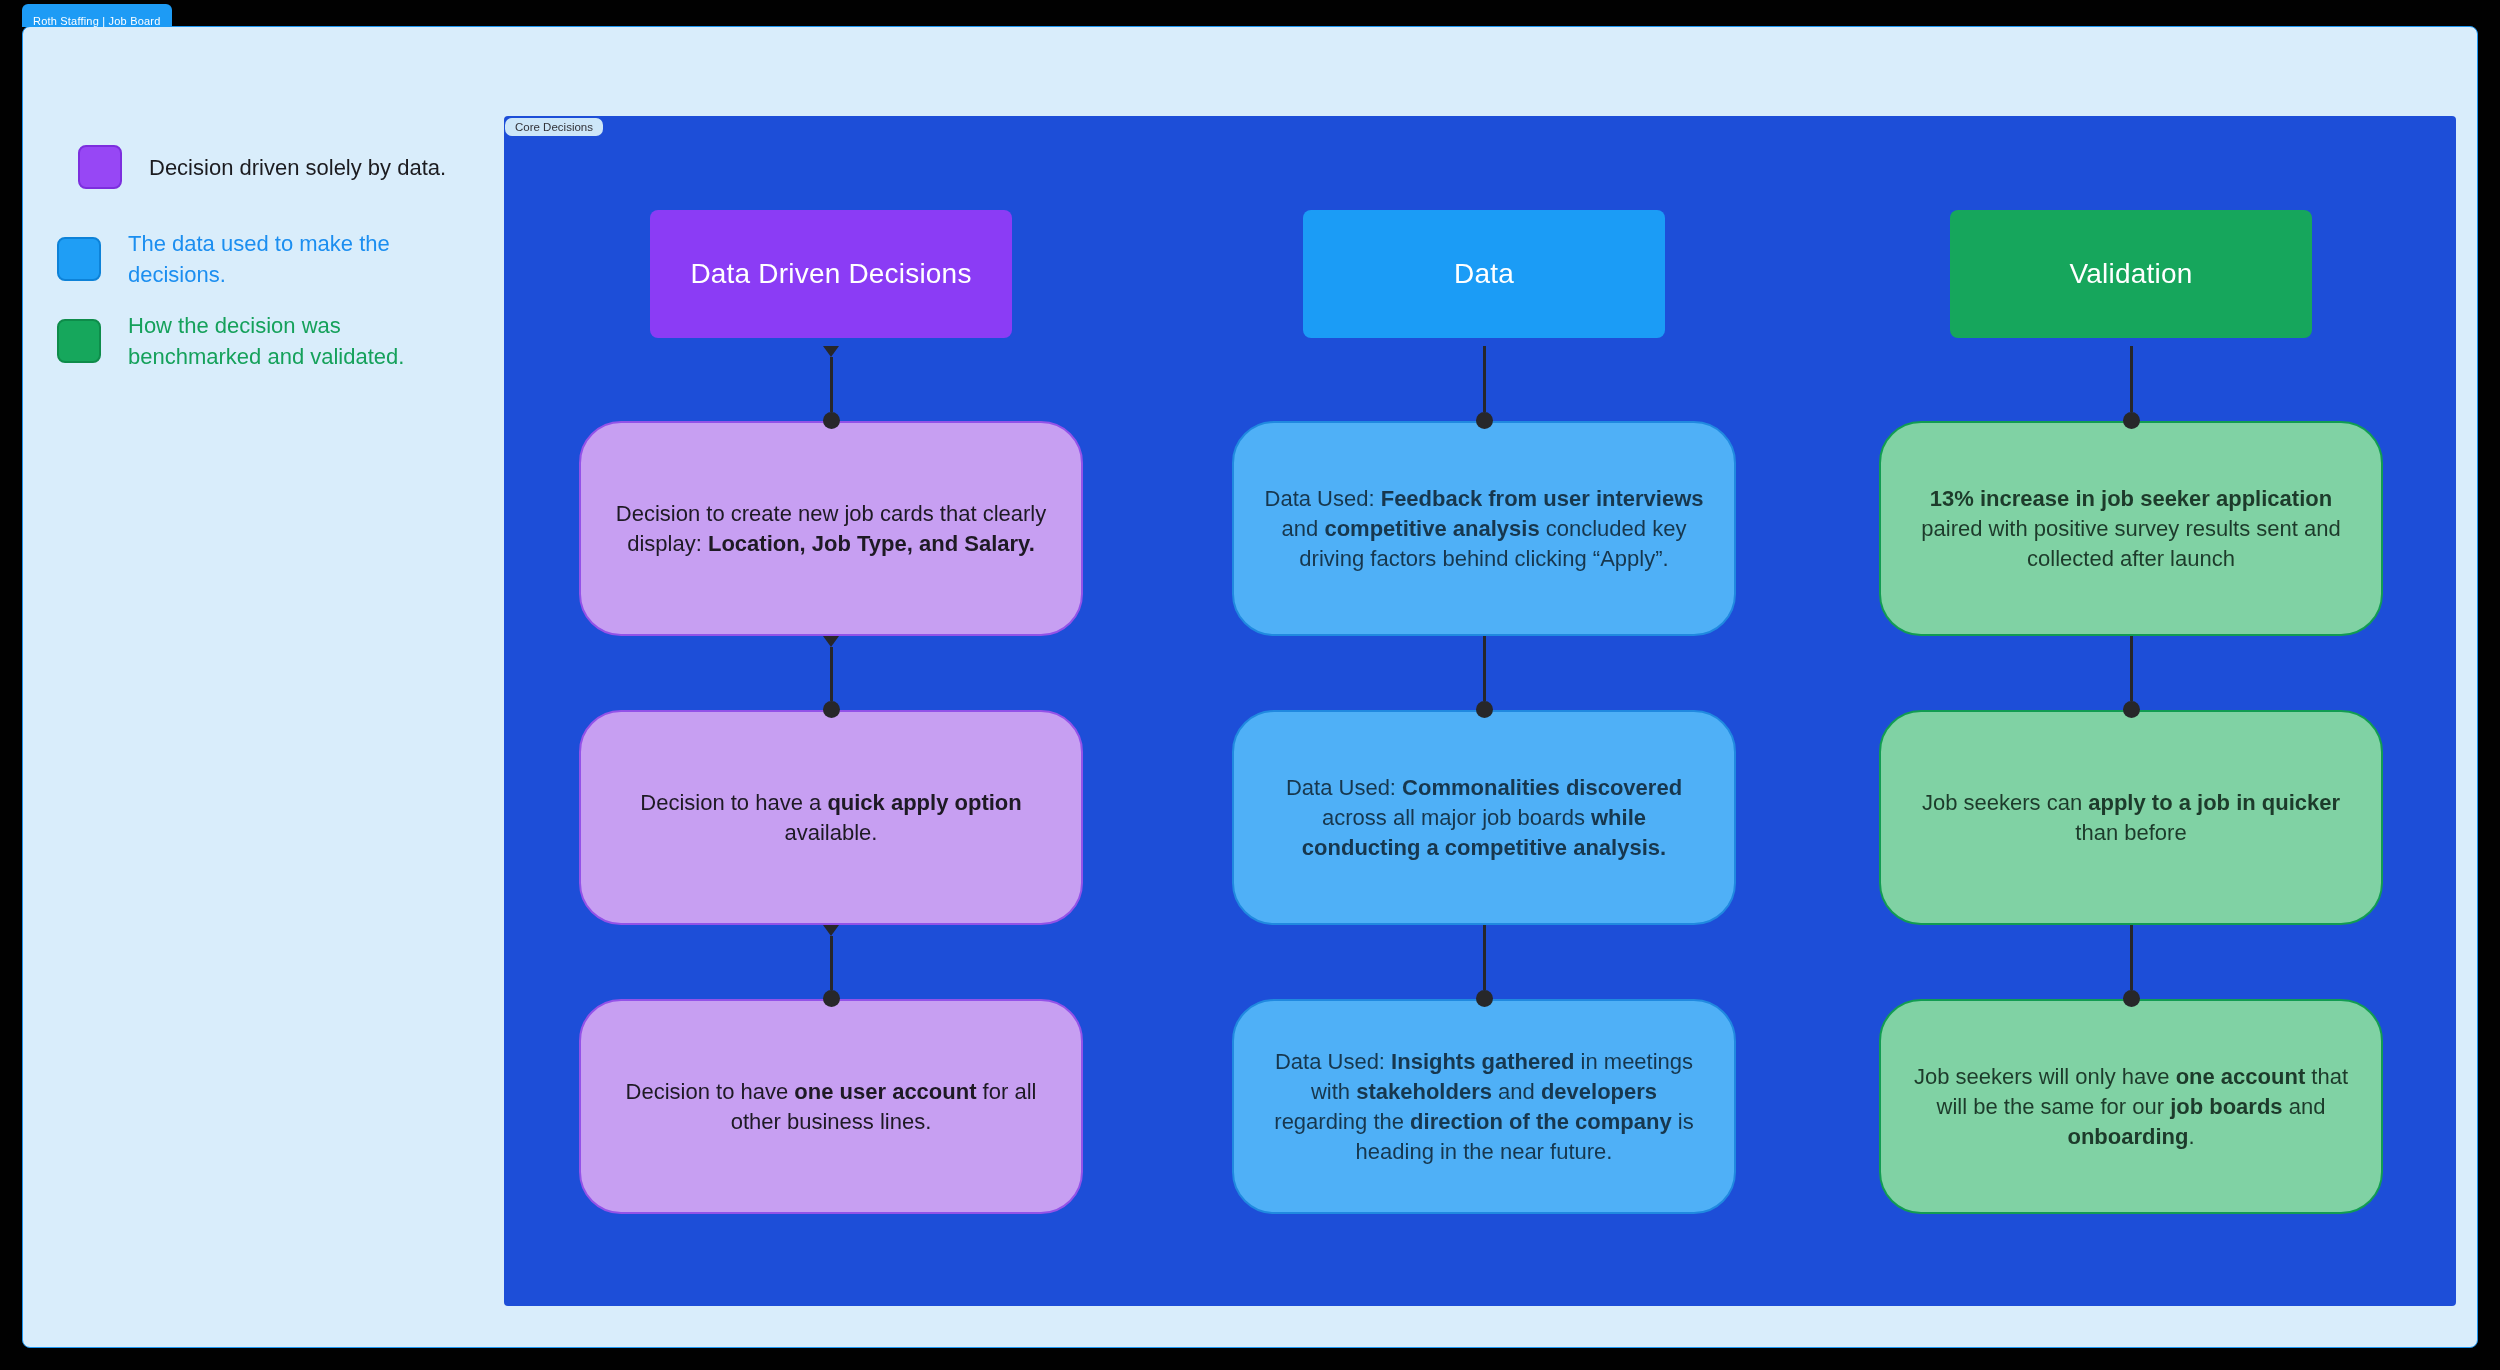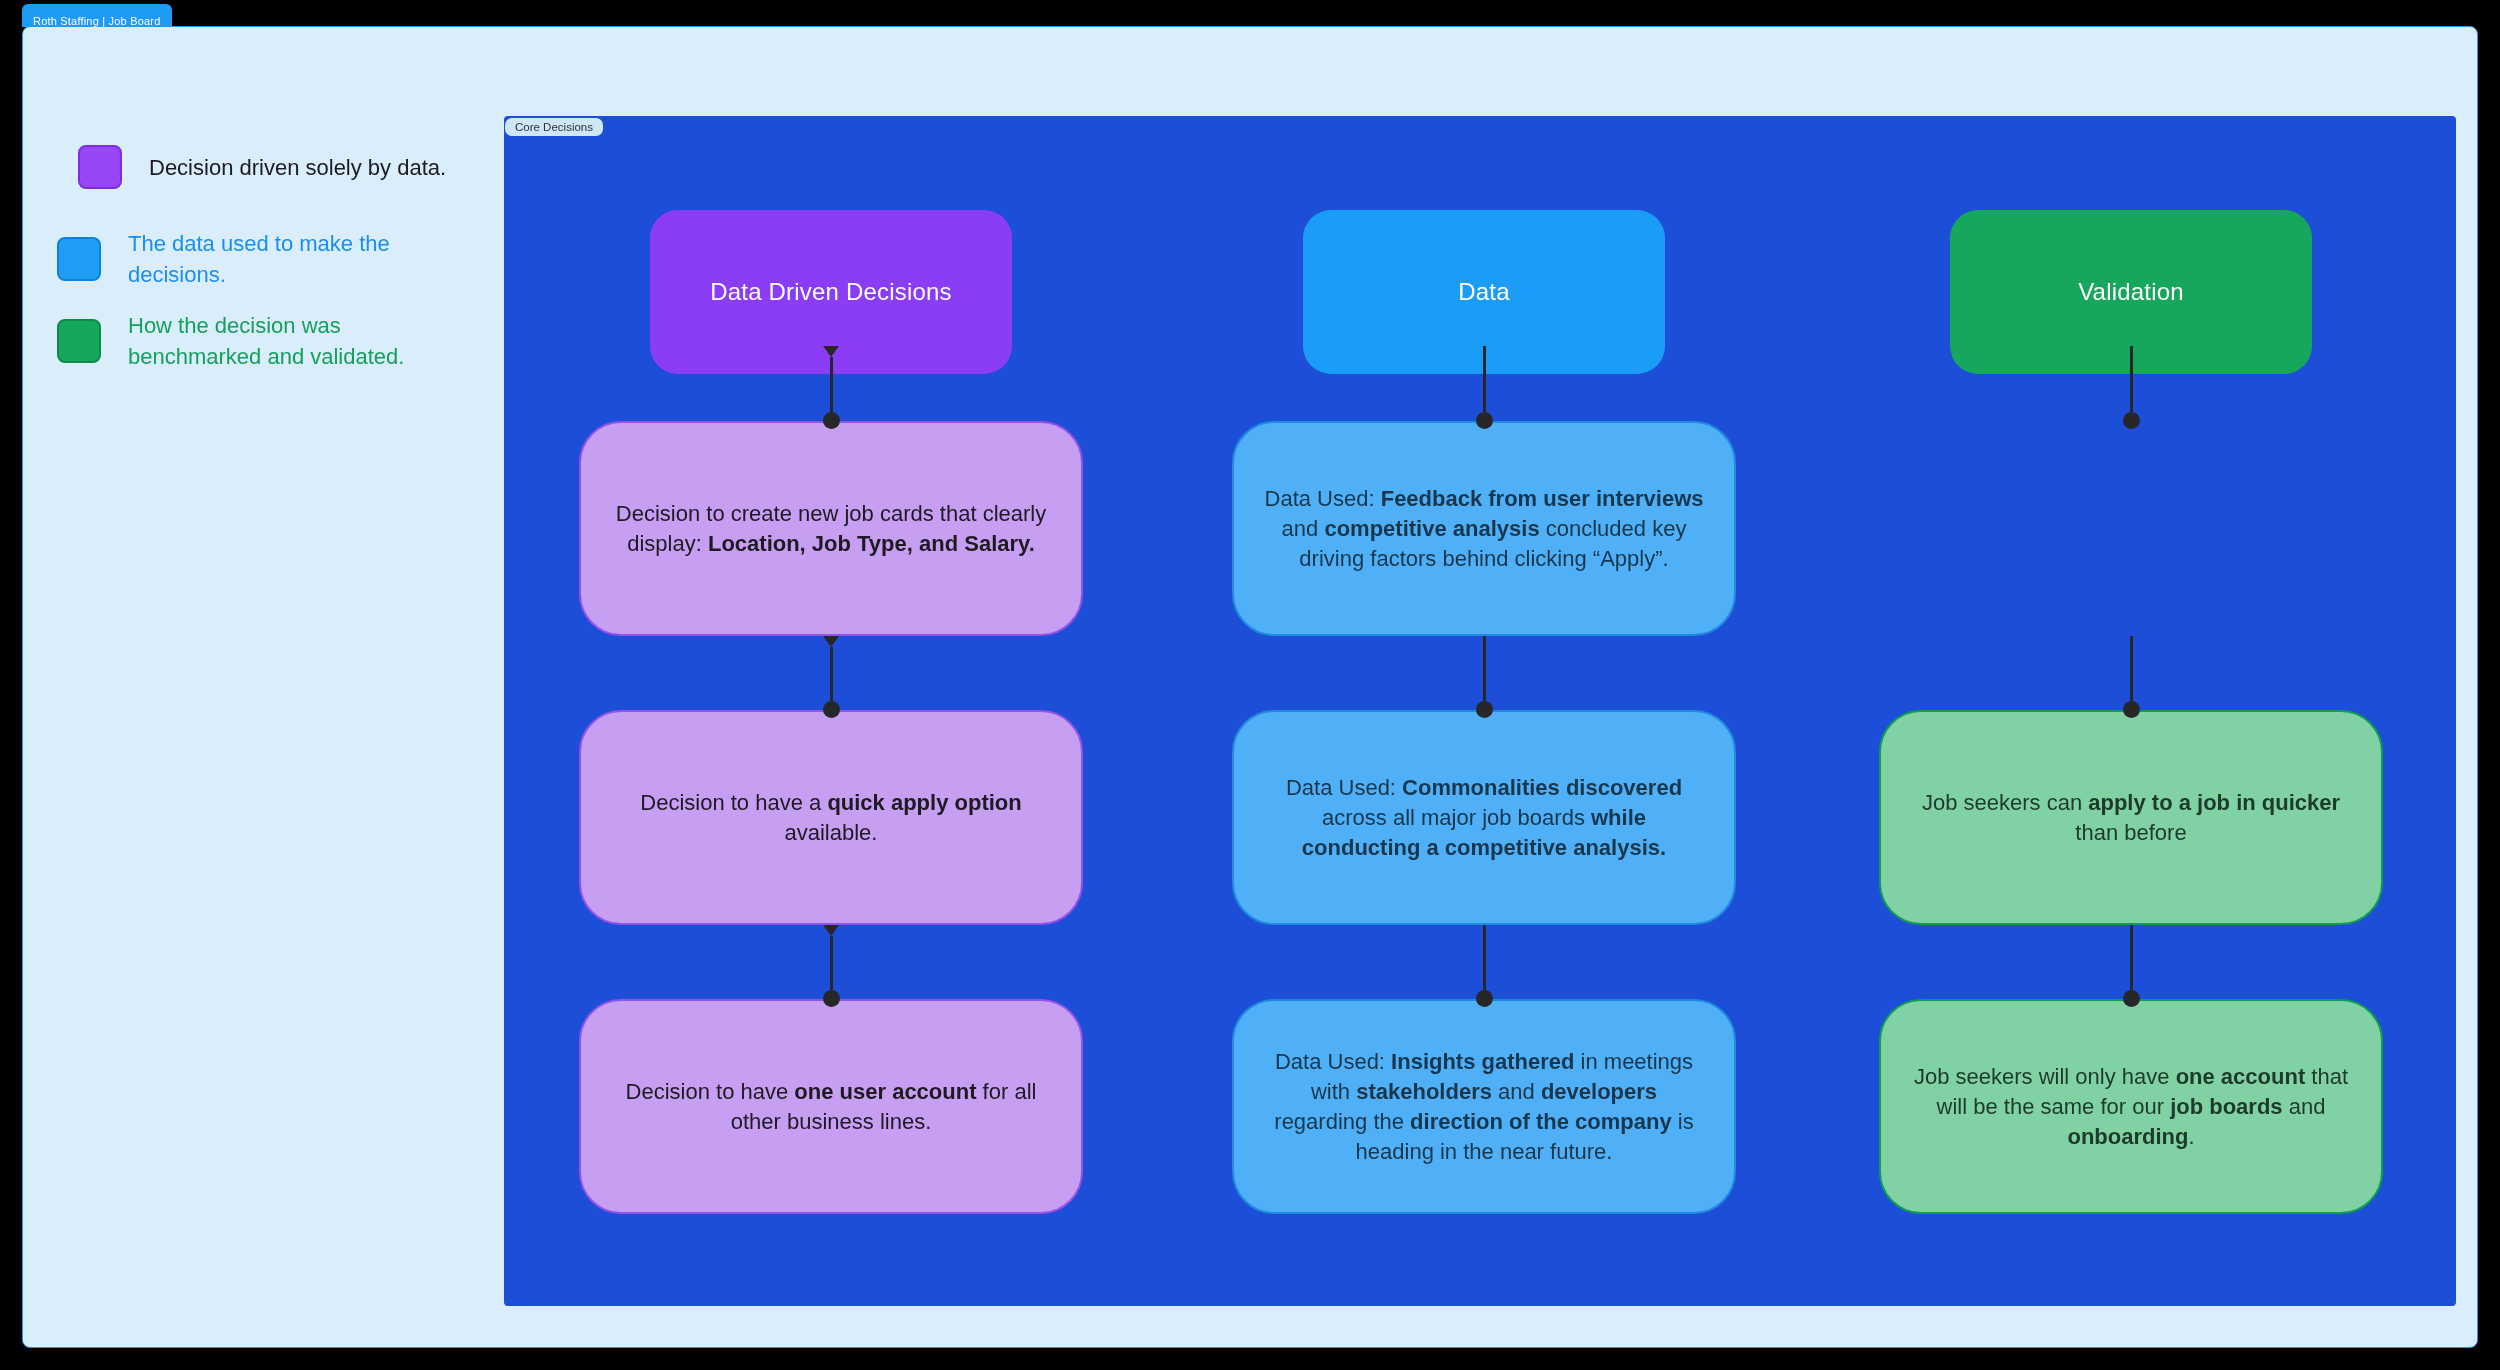--- a/index.html
+++ b/index.html
@@ -49,25 +49,25 @@
     font-size:11.5px;font-weight:500;
     padding:3px 10px;border-radius:7px;
     z-index:2;
   }
   
   .column{position:absolute;top:94px;width:504px;height:1004px;}
   .col-0{left:75px;}
   .col-1{left:728px;}
   .col-2{left:1375px;}
   .hbox{
-    position:absolute;left:71px;top:0;width:362px;height:164px;
-    border-radius:28px;
+    position:absolute;left:71px;top:0;width:362px;height:128px;
+    border-radius:8px;
     display:flex;align-items:center;justify-content:center;
     background:var(--hbg);color:var(--htx);
-    font-size:24px;font-weight:500;letter-spacing:.2px;
+    font-size:28px;font-weight:500;letter-spacing:.2px;
   }
   .cbox{
     position:absolute;left:0;width:504px;height:215px;
     border-radius:42px;box-sizing:border-box;
     background:var(--bbg);border:2px solid var(--bbd);
     display:flex;align-items:center;justify-content:center;
     text-align:center;color:var(--btx);
     font-size:22px;line-height:30px;
     padding:0 28px;
   }
@@ -185,20 +185,23 @@
 
     <div class="column col-2" style="--hbg: #16a65c; --htx: #ffffff; --bbg: #80d2a4; --bbd: #129c52; --btx: #1d3b2b;">
       <div class="hbox">
         <span>Validation</span>
       </div>
       <div class="connector c-0">
 
         <span class="cline"></span>
         <span class="cdot"></span>
       </div>
+      <div class="cbox b-0">
+          <span><b>13% increase in job seeker application</b><span> paired with positive survey results sent and collected after launch</span></span>
+        </div>
       <div class="connector c-1">
 
         <span class="cline"></span>
         <span class="cdot"></span>
       </div>
       <div class="cbox b-1">
           <span><span>Job seekers can </span><b>apply to a job in quicker</b><span> than before</span></span>
         </div>
       <div class="connector c-2">
 

